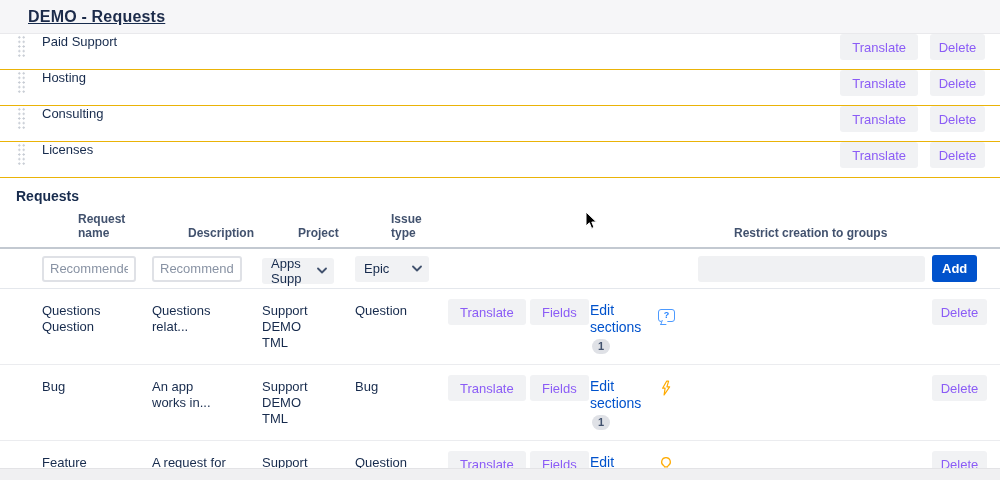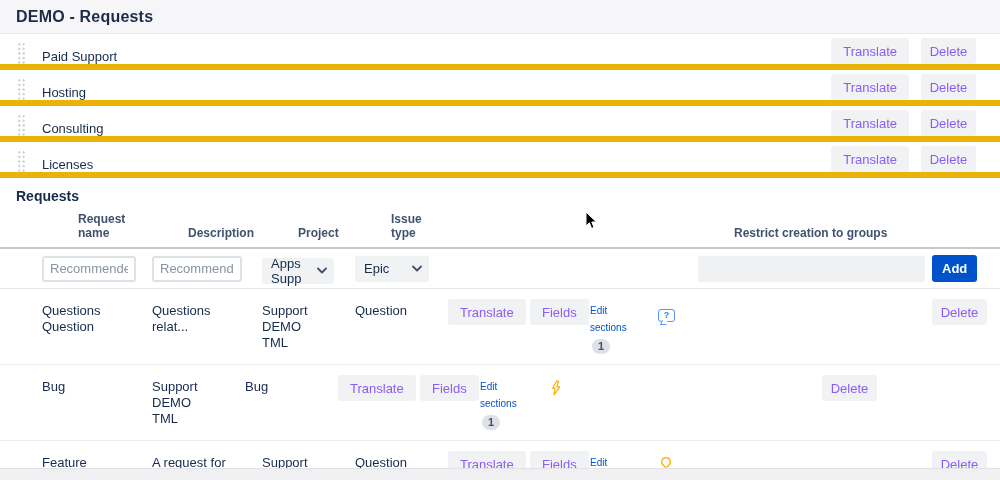--- a/index.html
+++ b/index.html
@@ -6,28 +6,28 @@
   html,body { width:1000px; height:480px; }
   body {
     font-family:"Liberation Sans","DejaVu Sans",sans-serif;
     background:#ffffff; color:#172B4D; overflow:hidden; position:relative;
   }
   .app { width:1000px; height:480px; position:relative; background:#ffffff; }
 
   
   .titlebar {
     height:34px; background:#F6F6F8; border-bottom:1px solid #E9E9EC;
-    display:flex; align-items:center; padding-left:16px;
+    display:flex; align-items:center; padding-left:28px;text-decoration:underline;
   }
   .titlebar h1 { font-size:16px; font-weight:700; color:#1C2B4A; letter-spacing:.2px; }
 
   
   .section-row {
-    height:36px; display:flex; align-items:flex-end;
-    padding:0 24px 0 16px; border-bottom:6px solid #eab308; background:#fff;
+    height:36px; display:flex; align-items:flex-start;
+    padding:0 15px 0 16px; border-bottom:1px solid #eab308; background:#fff;
   }
   .drag-handle {
     width:9px; height:23px; margin-right:3px; cursor:grab;
     background-image:radial-gradient(#C6CBD3 1px, transparent 1.15px);
     background-size:4.5px 4.6px; background-position:1px 1px;
   }
   .section-label { font-size:13px; color:#172B4D; margin-left:14px; }
   .spacer { flex:1; }
 
   .btn {
@@ -80,21 +80,21 @@
     font-family:inherit; font-size:13px; padding:0 8px; color:#172B4D;
   }
 
   .data-row { border-bottom:1px solid #EBECEF; padding-top:10px; padding-bottom:10px; min-height:64px; align-items:flex-start; }
   .data-row.tall { min-height:63px; }
   .cell-text { font-size:13px; color:#172B4D; line-height:16px; padding-top:4px; }
   .cell-text .wrap { display:block; max-width:74px; }
   .cell-text .wrap-narrow { display:block; max-width:62px; }
 
   .link-edit {
-    color:#0052CC; font-size:10px; line-height:17px; text-decoration:none;
+    color:#0052CC; font-size:14px; line-height:17px; text-decoration:none;
     display:block; max-width:54px; padding-top:3px;
   }
   .count-badge {
     display:inline-block; margin-top:3px; margin-left:2px; background:#DFE1E6;
     color:#42526E; font-size:11px; font-weight:700; line-height:15px;
     padding:0 6px; border-radius:8px;
   }
 
   
   .icon-cell { padding-top:5px; }
@@ -232,20 +232,23 @@
     </span>
     <span class="col-restrict"></span>
     <span class="col-action"><button class="btn btn-delete">Delete</button></span>
   </div>
 
   <div class="tbl-row data-row">
     <span class="col-handle"><span class="drag-handle"></span></span>
     <span class="col-name cell-text">
         <span class="wrap">Bug</span>
       </span>
+    <span class="col-desc cell-text">
+        <span class="wrap">An app works in...</span>
+      </span>
     <span class="col-project cell-text">
         <span class="wrap-narrow">Support DEMO TML</span>
       </span>
     <span class="col-issue cell-text"><span>Bug</span></span>
     <span class="col-translate"><button class="btn">Translate</button></span>
     <span class="col-fields"><button class="btn">Fields</button></span>
     <span class="col-edit">
       <a href="#" class="link-edit">Edit sections</a>
       <span class="count-badge">1</span>
     </span>

